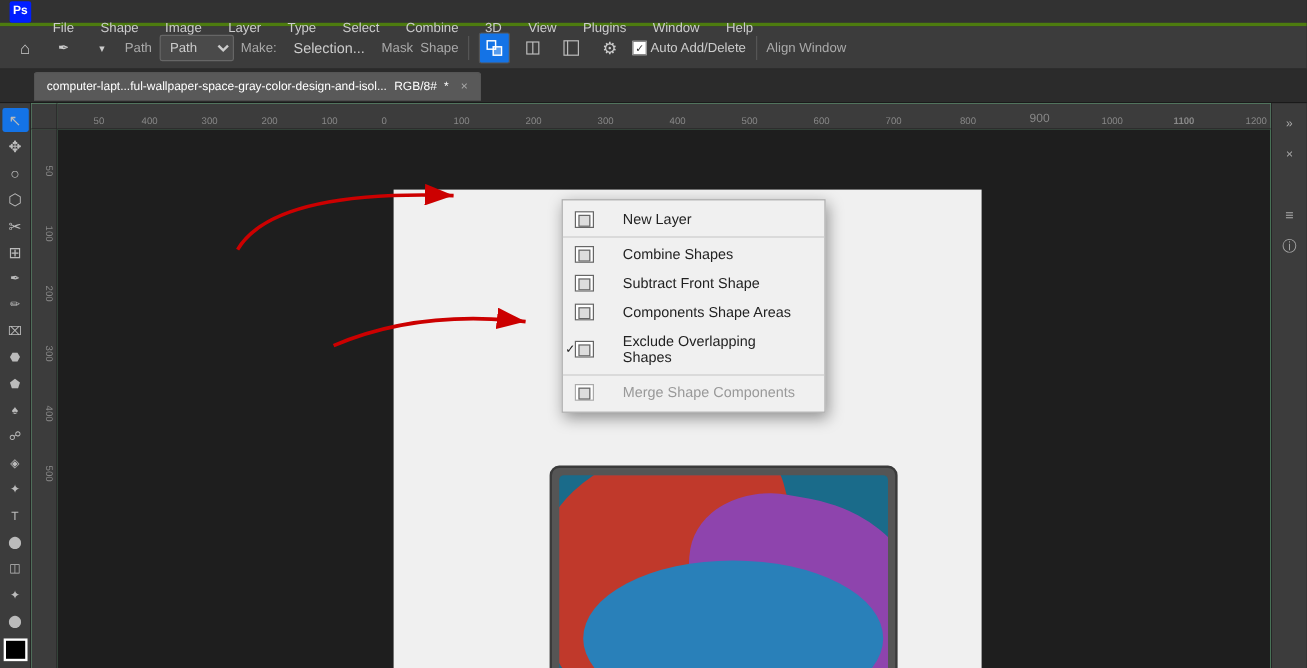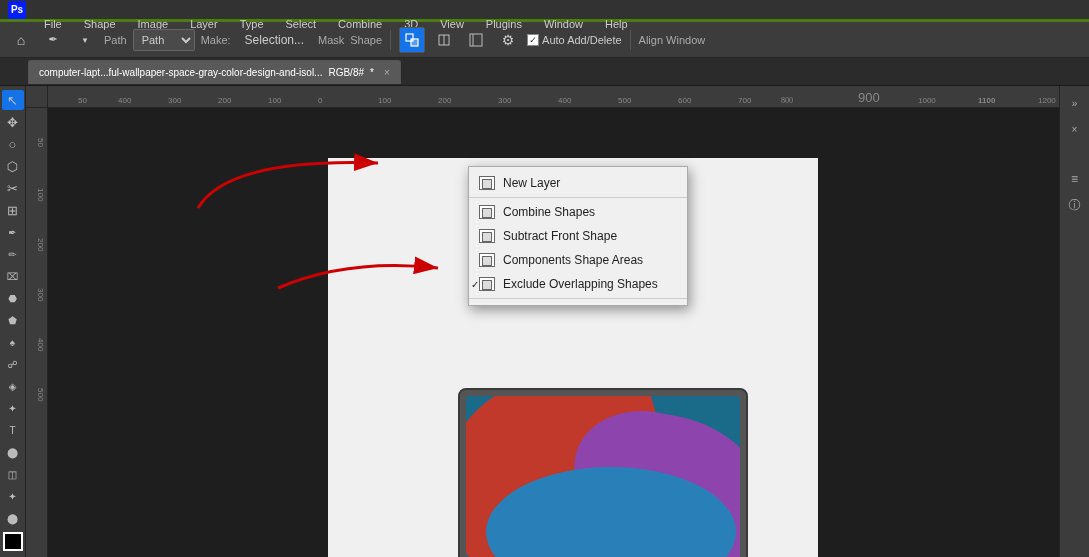--- a/index.html
+++ b/index.html
@@ -287,21 +287,21 @@
       z-index: 100;
       padding: 4px 0;
     }
     .menu-item {
       display: flex;
       align-items: center;
       padding: 5px 14px 5px 10px;
       font-size: 12px;
       color: #222;
       cursor: pointer;
-      gap: 8px;
+      gap: 24px;
       position: relative;
     }
     .menu-item.disabled { color: #999; cursor: default; }
     .menu-item.checked { font-weight: normal; }
     .menu-item .check-mark {
       position: absolute;
       left: 2px;
       font-size: 10px;
     }
     .menu-item .item-icon {
@@ -464,22 +464,22 @@
         <span style="position:absolute;left:170px;bottom:2px;font-size:8px;color:#888;">200</span>
         <span style="position:absolute;left:220px;bottom:2px;font-size:8px;color:#888;">100</span>
         <span style="position:absolute;left:270px;bottom:2px;font-size:8px;color:#888;">0</span>
         <span style="position:absolute;left:330px;bottom:2px;font-size:8px;color:#888;">100</span>
         <span style="position:absolute;left:390px;bottom:2px;font-size:8px;color:#888;">200</span>
         <span style="position:absolute;left:450px;bottom:2px;font-size:8px;color:#888;">300</span>
         <span style="position:absolute;left:510px;bottom:2px;font-size:8px;color:#888;">400</span>
         <span style="position:absolute;left:570px;bottom:2px;font-size:8px;color:#888;">500</span>
         <span style="position:absolute;left:630px;bottom:2px;font-size:8px;color:#888;">600</span>
         <span style="position:absolute;left:690px;bottom:2px;font-size:8px;color:#888;">700</span>
-        <span style="position:absolute;left:733px;bottom:2px;font-size:8px;color:#888;font-family:Liberation Serif, serif;">800</span>
-        <span style="position:absolute;left:810px;bottom:2px;font-size:13px;color:#888;">900</span>
+        <span style="position:absolute;left:752px;bottom:2px;font-size:8px;color:#888;">800</span>
+        <span style="position:absolute;left:810px;bottom:2px;font-size:10px;color:#888;">900</span>
         <span style="position:absolute;left:870px;bottom:2px;font-size:8px;color:#888;">1000</span>
         <span style="position:absolute;left:930px;bottom:2px;font-size:8px;color:#888;font-weight:bold;">1100</span>
         <span style="position:absolute;left:990px;bottom:2px;font-size:8px;color:#888;">1200</span>
       </div>
     </div>
 
     <div class="ruler-v">
       <div style="position:relative;width:100%;height:100%;">
         <span style="position:absolute;top:30px;right:2px;font-size:8px;color:#888;writing-mode:vertical-rl;">50</span>
         <span style="position:absolute;top:80px;right:2px;font-size:8px;color:#888;writing-mode:vertical-rl;">100</span>
@@ -524,20 +524,24 @@
         <div class="menu-item">
           <div class="item-icon"></div>
           <span>Components Shape Areas</span>
         </div>
         <div class="menu-item checked">
           <span class="check-mark">✓</span>
           <div class="item-icon"></div>
           <span>Exclude Overlapping Shapes</span>
         </div>
         <div class="menu-divider"></div>
+        <div class="menu-item disabled">
+          <div class="item-icon" style="border-color:#aaa;"></div>
+          <span>Merge Shape Components</span>
+        </div>
       </div>
 
       <svg class="arrow-overlay" style="left:100px;top:30px;width:350px;height:80px;" viewBox="0 0 350 80">
         <defs>
           <marker id="arrowhead1" markerWidth="8" markerHeight="6" refX="8" refY="3" orient="auto">
             <polygon points="0 0, 8 3, 0 6" fill="#cc0000"></polygon>
           </marker>
         </defs>
         <path d="M 50 70 Q 80 20 230 25" stroke="#cc0000" stroke-width="3" fill="none" marker-end="url(#arrowhead1)"></path>
       </svg>

